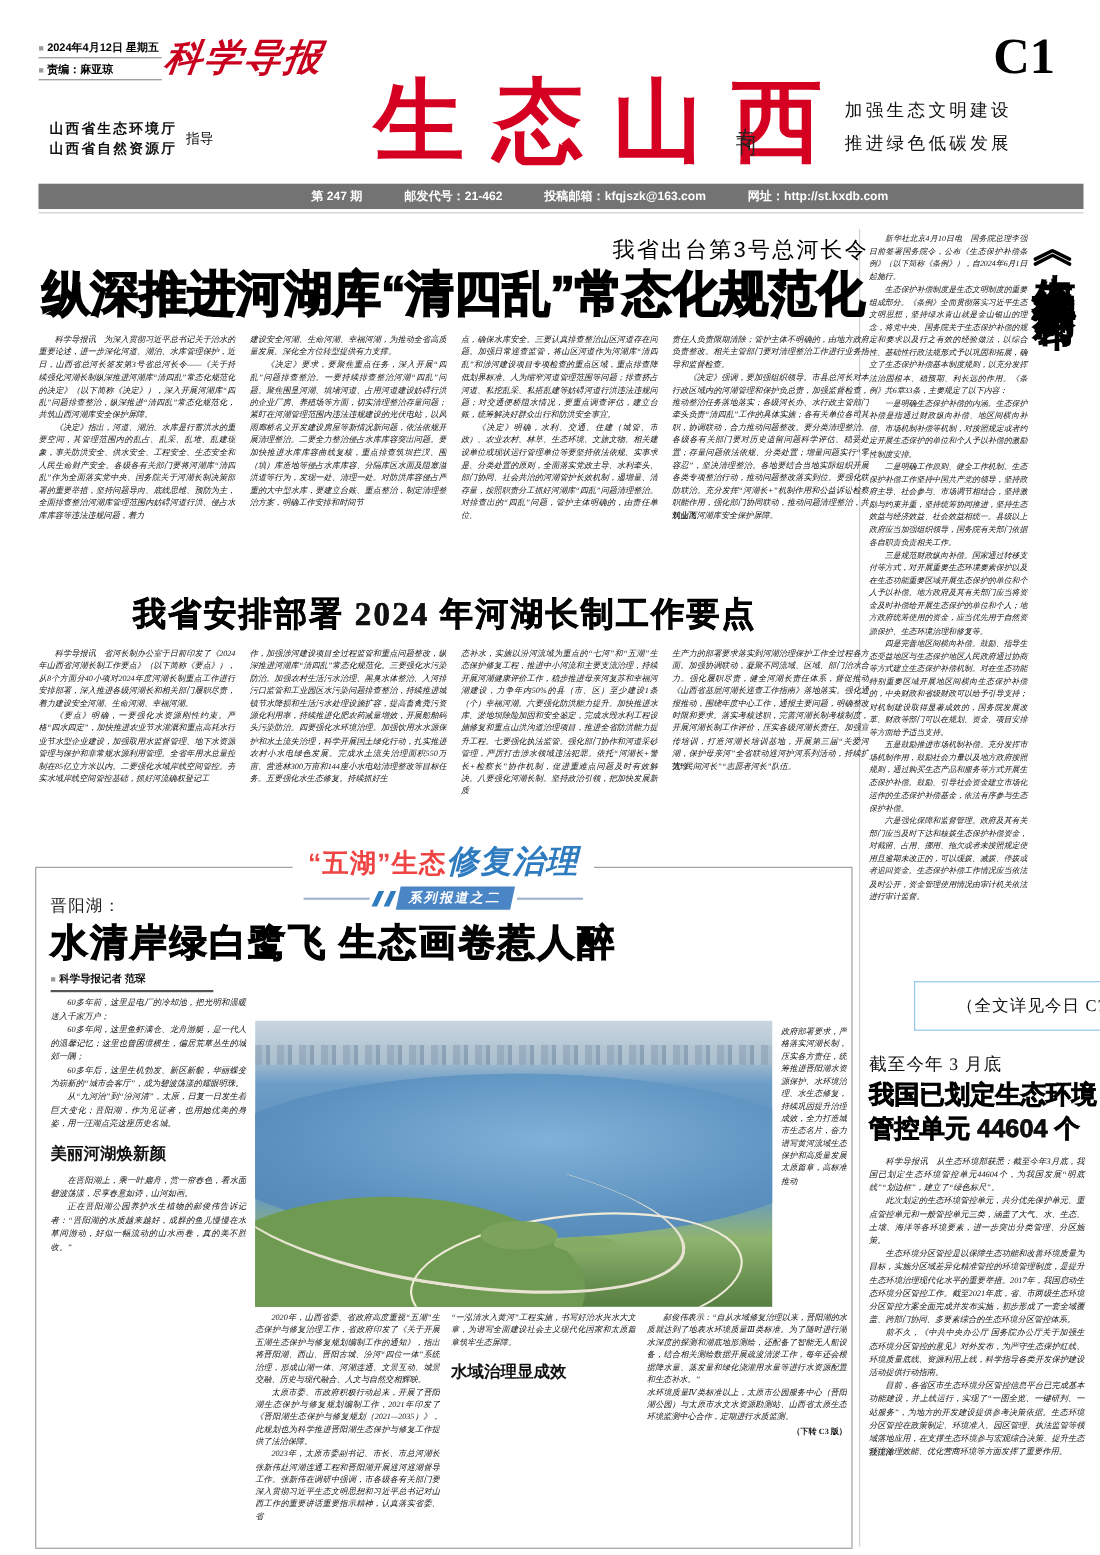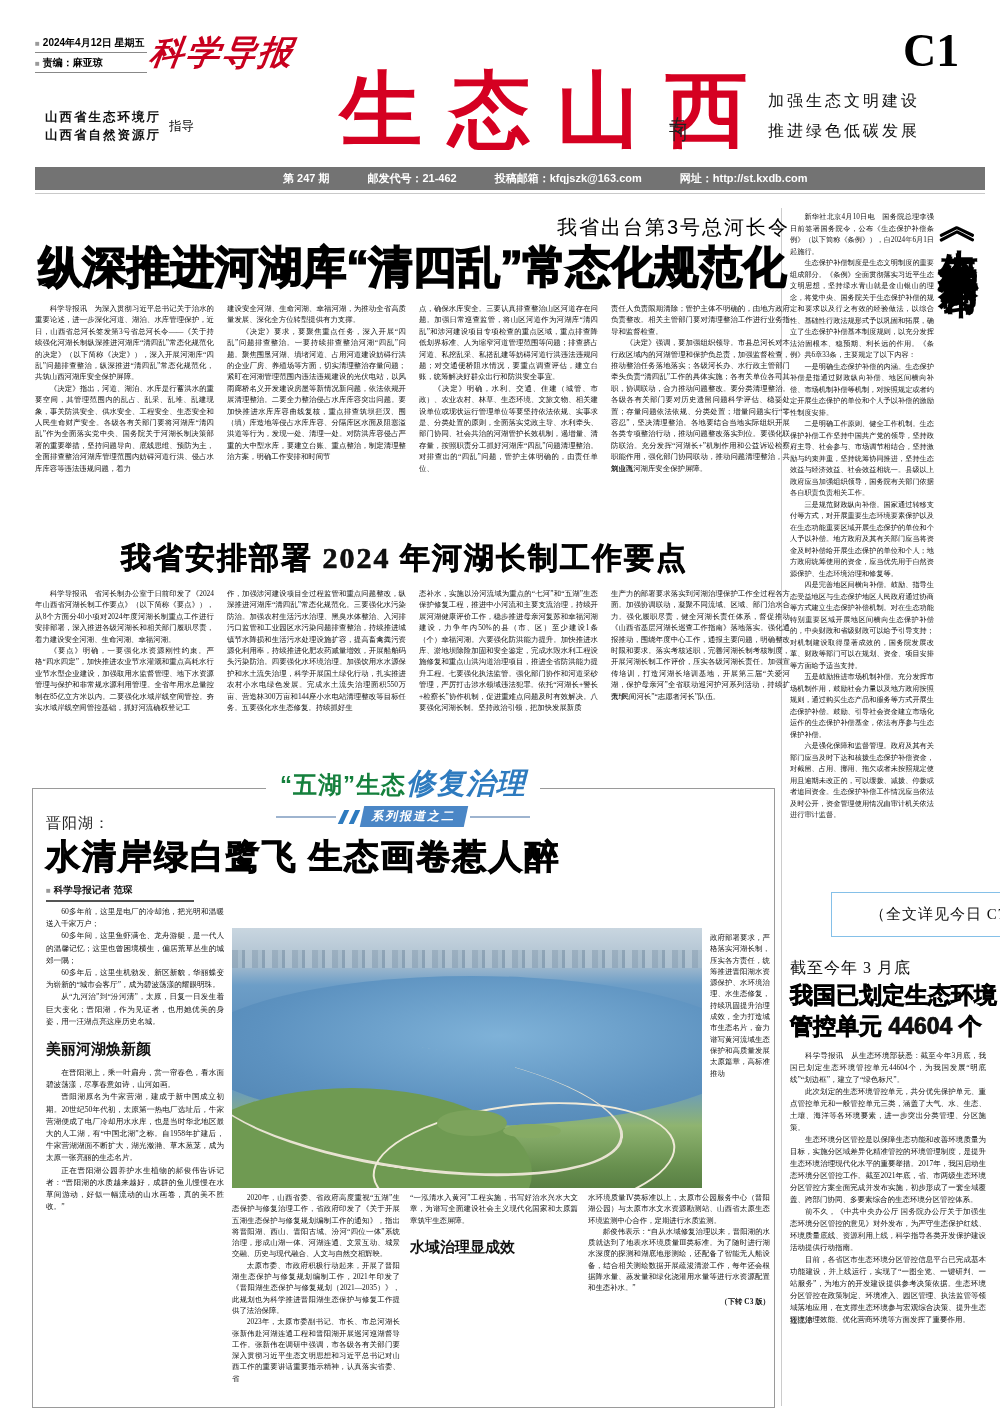--- a/index.html
+++ b/index.html
@@ -18,21 +18,21 @@
   .guide .orgs{font:bold 12.5px "Liberation Sans",sans-serif;letter-spacing:2px;line-height:18px;}
   .guide .glabel{font:12.5px "Liberation Sans",sans-serif;}
   .sectitle{left:340px;top:56px;font:900 82px "Liberation Serif",serif;color:#d50021;letter-spacing:3px;white-space:nowrap;}
   .zhuankan{left:666px;top:102px;writing-mode:vertical-rl;font:18px "Liberation Serif",serif;color:#222;letter-spacing:8px;}
   .slogans{left:768px;top:86px;font:16px "Liberation Serif",serif;letter-spacing:3px;line-height:30px;color:#111;}
   .pageno{left:903px;top:24px;font:bold 46px "Liberation Serif",serif;color:#000;}
   .infobar{left:35px;top:167px;width:950px;height:23px;background:#737373;display:flex;align-items:center;gap:38px;padding-left:248px;box-sizing:border-box;color:#fff;font:bold 11px "Liberation Sans",sans-serif;white-space:nowrap;}
   .barline{left:35px;top:193px;width:950px;border-top:1px solid #c9c9c9;}
   .vdivider{left:781px;top:208px;height:1198px;border-left:1px solid #ccc;}
   
-  .para{margin:0;text-indent:2em;text-align:justify;}
+  .para{margin:0;text-indent:2em;text-align:justify;font-style:italic;}
   .para.cont{text-indent:0;}
   .author{text-align:left;font-weight:normal;margin-top:-11px;}
   .colwrap{display:flex;gap:13px;}
   .col{flex:1;overflow:hidden;}
   
   .a1kicker{left:35px;top:214px;width:755px;text-align:right;font:20px "Liberation Sans",sans-serif;color:#000;letter-spacing:2px;}
   .a1head{left:35px;top:238px;width:755px;text-align:center;font:900 44px "Liberation Sans",sans-serif;color:#000;-webkit-text-stroke:1.6px #000;white-space:nowrap;}
   .a1body{left:35px;top:303px;width:755px;height:220px;font-size:7.4px;line-height:11.4px;}
   
   .a2head{left:27px;top:538px;width:755px;text-align:center;font:bold 30px "Liberation Serif",serif;letter-spacing:2px;-webkit-text-stroke:0.6px #000;white-space:nowrap;}
@@ -40,21 +40,21 @@
   
   .regbody{left:790px;top:212px;width:144px;font-size:7.2px;line-height:11.5px;}
   .vtitle{left:931px;top:214px;height:580px;writing-mode:vertical-rl;font:bold 40px "Liberation Serif",serif;letter-spacing:3px;color:#000;}
   .seefull{left:831px;top:892px;width:185px;height:43px;border:1px solid #85c0e8;display:flex;align-items:center;justify-content:center;font:15px "Liberation Serif",serif;letter-spacing:1px;padding-left:32px;}
   .ukicker{left:790px;top:958px;font:16px "Liberation Serif",serif;letter-spacing:1px;}
   .uhead{left:790px;top:980px;font:bold 23px "Liberation Sans",sans-serif;line-height:31px;-webkit-text-stroke:0.7px #000;}
   .ubody{left:790px;top:1050px;width:196px;font-size:7.5px;line-height:12px;}
   
   .fbox{left:32px;top:788px;width:741px;height:618px;border:1px solid #9a9a9a;background:#fff;}
   .banner{left:403px;top:764px;transform:translateX(-50%);background:#fff;padding:0 10px;text-align:center;white-space:nowrap;}
-  .bt1{font:bold 24px "Liberation Sans",sans-serif;color:#15803d;letter-spacing:1px;}
+  .bt1{font:bold 24px "Liberation Sans",sans-serif;color:#ef4444;letter-spacing:1px;}
   .bt2{font:italic 900 29px "Liberation Sans",sans-serif;color:#2e7bbf;letter-spacing:1px;}
   .banner-sub{display:flex;align-items:center;justify-content:center;gap:4px;margin-top:2px;}
   .bline{height:2px;width:60px;background:#9eb4cf;}
   .slash{display:inline-block;width:5px;height:14px;background:#2e7bbf;transform:skewX(-25deg);margin:0 1px;}
   .series-box{background:#4a86c6;color:#fff;font:bold 12px "Liberation Sans",sans-serif;padding:2px 10px;letter-spacing:2px;transform:skewX(-12deg);display:inline-block;}
   .fkicker{left:46px;top:814px;font:15px "Liberation Sans",sans-serif;color:#222;letter-spacing:1px;}
   .fhead{left:46px;top:834px;font:bold 34px "Liberation Serif",serif;letter-spacing:2px;-webkit-text-stroke:1px #000;white-space:nowrap;}
   .fbyline{left:46px;top:884px;font:bold 9.5px "Liberation Sans",sans-serif;border-bottom:2px solid #555;padding-bottom:3px;width:148px;}
   .fleft{left:46px;top:906px;width:178px;height:494px;font-size:7.6px;line-height:12.2px;overflow:hidden;}
   .subhead{font:bold 15px "Liberation Sans",sans-serif;margin:12px 0 8px;text-indent:0;text-align:left;}
@@ -197,21 +197,20 @@
 <div class="abs fleft">
   <div>
       <p class="para">60多年前，这里是电厂的冷却池，把光明和温暖送入千家万户；</p>
       <p class="para">60多年间，这里鱼虾满仓、龙舟游艇，是一代人的温馨记忆；这里也曾困境横生，偏居荒草丛生的城郊一隅；</p>
       <p class="para">60多年后，这里生机勃发、新区新貌，华丽蝶变为崭新的“城市会客厅”，成为碧波荡漾的耀眼明珠。</p>
       <p class="para">从“九河治”到“汾河清”，太原，日复一日发生着巨大变化；晋阳湖，作为见证者，也用她优美的身姿，用一汪湖点亮这座历史名城。</p>
     </div>
   <div class="subhead">美丽河湖焕新颜</div>
   <div>
       <p class="para">在晋阳湖上，乘一叶扁舟，赏一帘春色，看水面碧波荡漾，尽享春意如诗，山河如画。</p>
-      <p class="para">晋阳湖原名为牛家营湖，建成于新中国成立初期。20世纪50年代初，太原第一热电厂选址后，牛家营湖便成了电厂冷却用水水库，也是当时华北地区最大的人工湖，有“中国北湖”之称。自1958年扩建后，牛家营湖湖面不断扩大，湖光潋滟、草木葱茏，成为太原一张亮丽的生态名片。</p>
       <p class="para">正在晋阳湖公园养护水生植物的郝俊伟告诉记者：“晋阳湖的水质越来越好，成群的鱼儿慢慢在水草间游动，好似一幅流动的山水画卷，真的美不胜收。”</p>
     </div>
 </div>
 
 <div class="abs photo" title="晋阳湖航拍">
   <div class="skyline"></div>
   <div class="water"></div>
   <div class="shore"></div>
   <div class="road1"></div>
   <div class="road2"></div>
@@ -228,17 +227,17 @@
     <p class="para">2023年，太原市委副书记、市长、市总河湖长张新伟赴河湖连通工程和晋阳湖开展巡河巡湖督导工作。张新伟在调研中强调，市各级各有关部门要深入贯彻习近平生态文明思想和习近平总书记对山西工作的重要讲话重要指示精神，认真落实省委、省</p>
   </div>
 <div class="abs fcols fcB">
   <div>
       <p class="para cont">“一泓清水入黄河”工程实施，书写好治水兴水大文章，为谱写全面建设社会主义现代化国家和太原篇章筑牢生态屏障。</p>
     </div>
   <div class="subhead">水域治理显成效</div>
 </div>
 <div class="abs fcols fcC">
   <div>
+      <p class="para">郝俊伟表示：“自从水域修复治理以来，晋阳湖的水质就达到了地表水环境质量Ⅲ类标准。为了随时进行湖水深度的探测和湖底地形测绘，还配备了智能无人船设备，结合相关测绘数据开展疏浚清淤工作，每年还会根据降水量、蒸发量和绿化浇灌用水量等进行水资源配置和生态补水。”</p>
       <p class="para cont">水环境质量Ⅳ类标准以上，太原市公园服务中心（晋阳湖公园）与太原市水文水资源勘测站、山西省太原生态环境监测中心合作，定期进行水质监测。</p>
-      <p class="para">郝俊伟表示：“自从水域修复治理以来，晋阳湖的水质就达到了地表水环境质量Ⅲ类标准。为了随时进行湖水深度的探测和湖底地形测绘，还配备了智能无人船设备，结合相关测绘数据开展疏浚清淤工作，每年还会根据降水量、蒸发量和绿化浇灌用水量等进行水资源配置和生态补水。”</p>
     </div>
   <div class="contnote">（下转 C3 版）</div>
 </div>
 
 </body></html>

